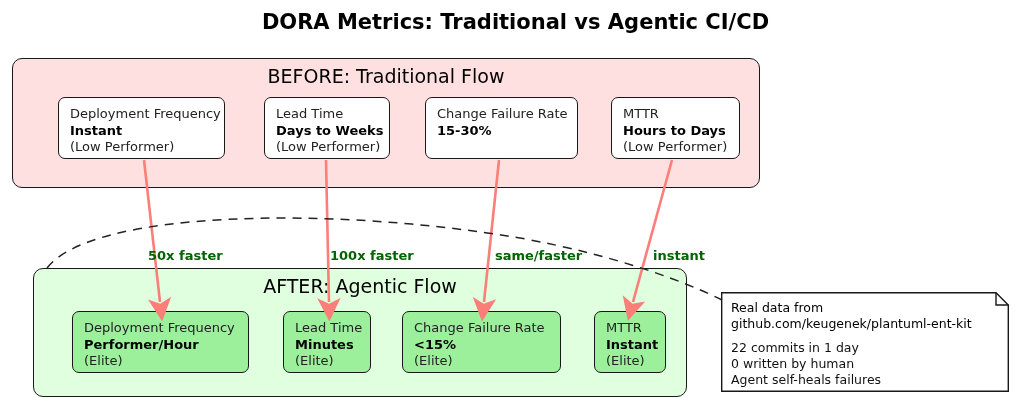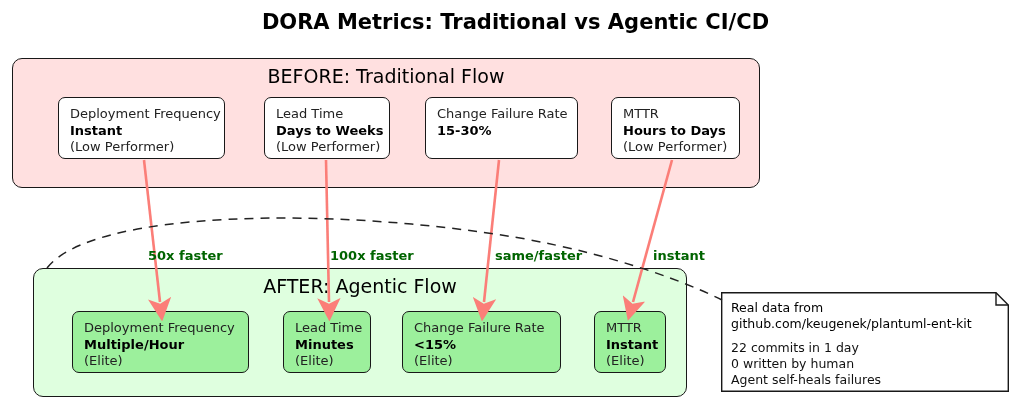--- a/index.html
+++ b/index.html
@@ -170,21 +170,21 @@
     <div class="metric-value">Hours to Days</div>
     <div class="metric-tier">(Low Performer)</div>
   </div>
 
   <div class="group" id="group-after">
     <div class="group-title">AFTER: Agentic Flow</div>
   </div>
 
   <div class="metric-card after" style="left:72px; width:177px;">
     <div class="metric-name">Deployment Frequency</div>
-    <div class="metric-value">Multiple/Hour</div>
+    <div class="metric-value">Performer/Hour</div>
     <div class="metric-tier">(Elite)</div>
   </div>
 
   <div class="metric-card after" style="left:283px; width:88px;">
     <div class="metric-name">Lead Time</div>
     <div class="metric-value">Minutes</div>
     <div class="metric-tier">(Elite)</div>
   </div>
 
   <div class="metric-card after" style="left:402px; width:159px;">

